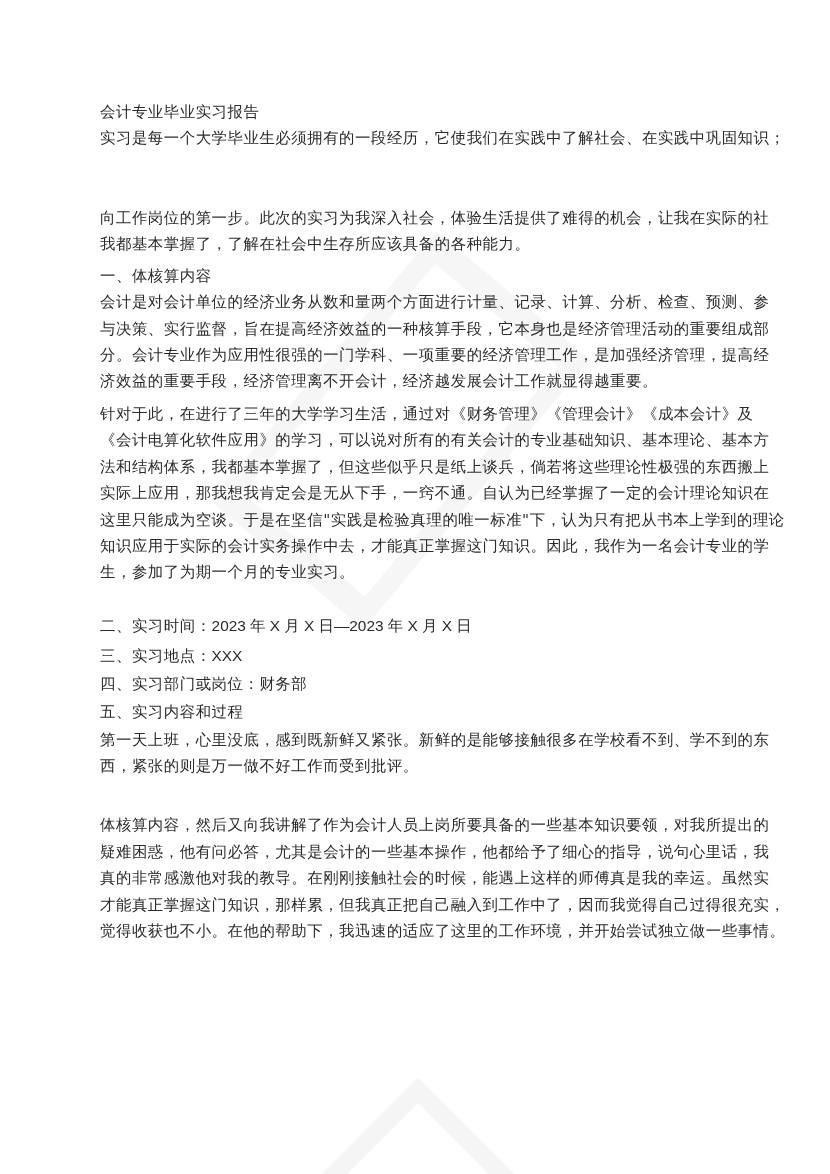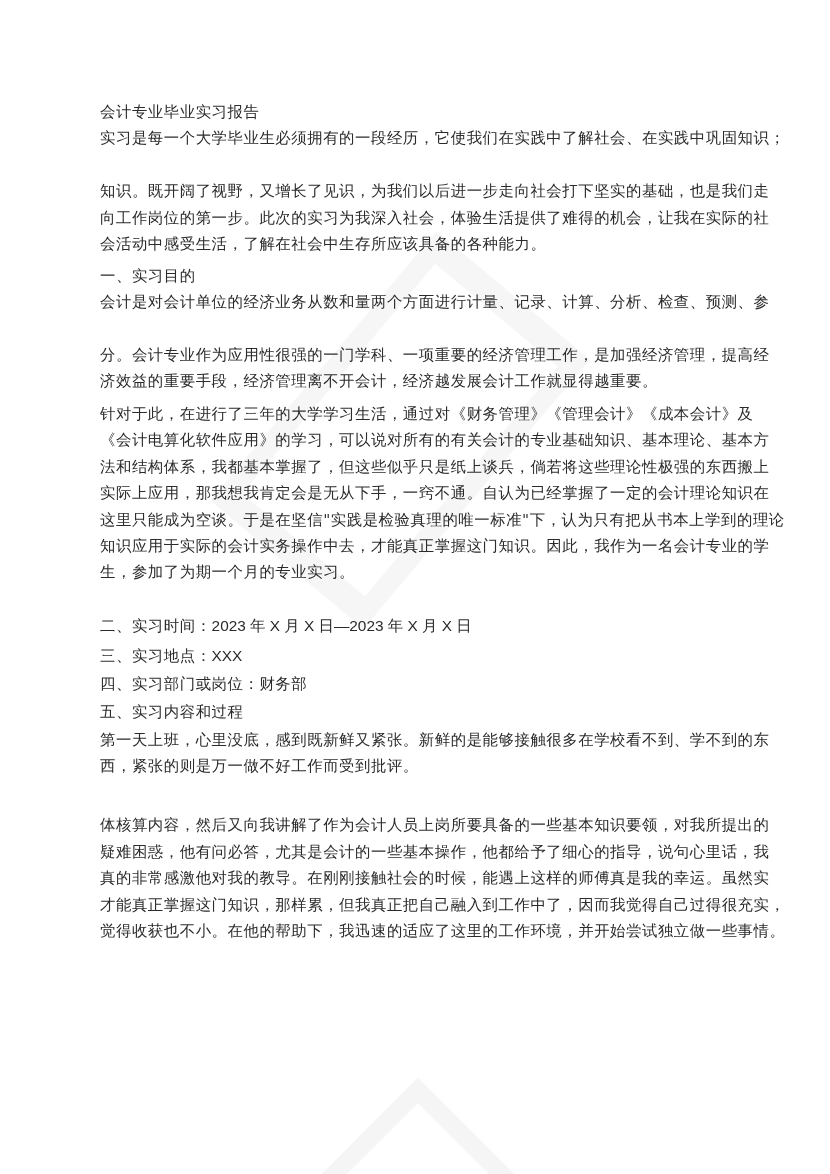--- a/index.html
+++ b/index.html
@@ -18,27 +18,27 @@
 </head>
 <body>
 
 <div class="page">
   <div class="watermark wm1"></div>
   <div class="watermark wm2"></div>
 
   <div class="line" style="top:98px">会计专业毕业实习报告</div>
 
   <div class="line" style="top:124px">实习是每一个大学毕业生必须拥有的一段经历，它使我们在实践中了解社会、在实践中巩固知识；</div>
-  <div class="line" style="top:177px">知识。既开阔了视野，又增长了见识，为我们以后进一步走向社会打下坚实的基础，也是我们走</div>
   <div class="line" style="top:204px">向工作岗位的第一步。此次的实习为我深入社会，体验生活提供了难得的机会，让我在实际的社</div>
-  <div class="line" style="top:230px">会活动中感受生活，了解在社会中生存所应该具备的各种能力。</div>
+  <div class="line" style="top:230px">我都基本掌握了，了解在社会中生存所应该具备的各种能力。</div>
 
-  <div class="line" style="top:262px">一、实习目的</div>
+  <div class="line" style="top:262px">一、体核算内容</div>
 
   <div class="line" style="top:288px">会计是对会计单位的经济业务从数和量两个方面进行计量、记录、计算、分析、检查、预测、参</div>
+  <div class="line" style="top:315px">与决策、实行监督，旨在提高经济效益的一种核算手段，它本身也是经济管理活动的重要组成部</div>
   <div class="line" style="top:341px">分。会计专业作为应用性很强的一门学科、一项重要的经济管理工作，是加强经济管理，提高经</div>
   <div class="line" style="top:367px">济效益的重要手段，经济管理离不开会计，经济越发展会计工作就显得越重要。</div>
 
   <div class="line" style="top:400px">针对于此，在进行了三年的大学学习生活，通过对《财务管理》《管理会计》《成本会计》及</div>
   <div class="line" style="top:453px">法和结构体系，我都基本掌握了，但这些似乎只是纸上谈兵，倘若将这些理论性极强的东西搬上</div>
   <div class="line" style="top:426px">《会计电算化软件应用》的学习，可以说对所有的有关会计的专业基础知识、基本理论、基本方</div>
   <div class="line" style="top:479px">实际上应用，那我想我肯定会是无从下手，一窍不通。自认为已经掌握了一定的会计理论知识在</div>
   <div class="line" style="top:506px">这里只能成为空谈。于是在坚信"实践是检验真理的唯一标准"下，认为只有把从书本上学到的理论</div>
   <div class="line" style="top:532px">知识应用于实际的会计实务操作中去，才能真正掌握这门知识。因此，我作为一名会计专业的学</div>
   <div class="line" style="top:558px">生，参加了为期一个月的专业实习。</div>

